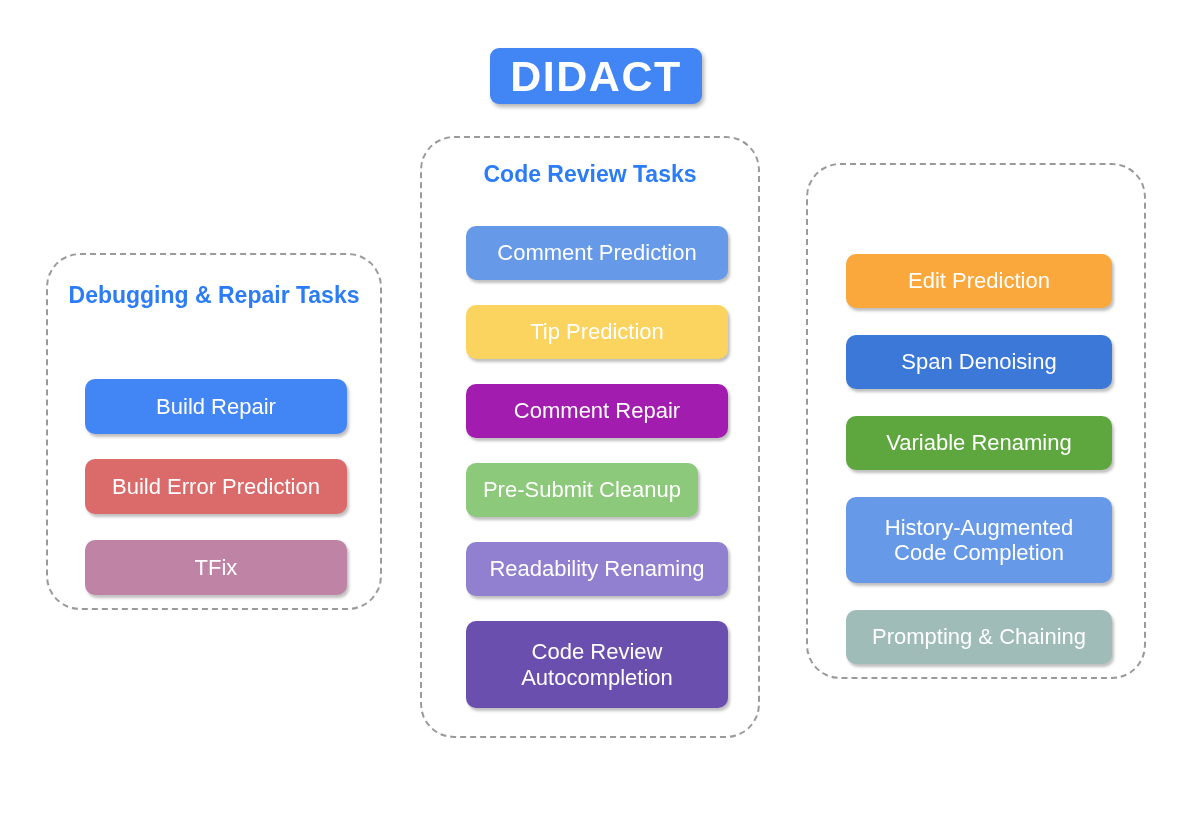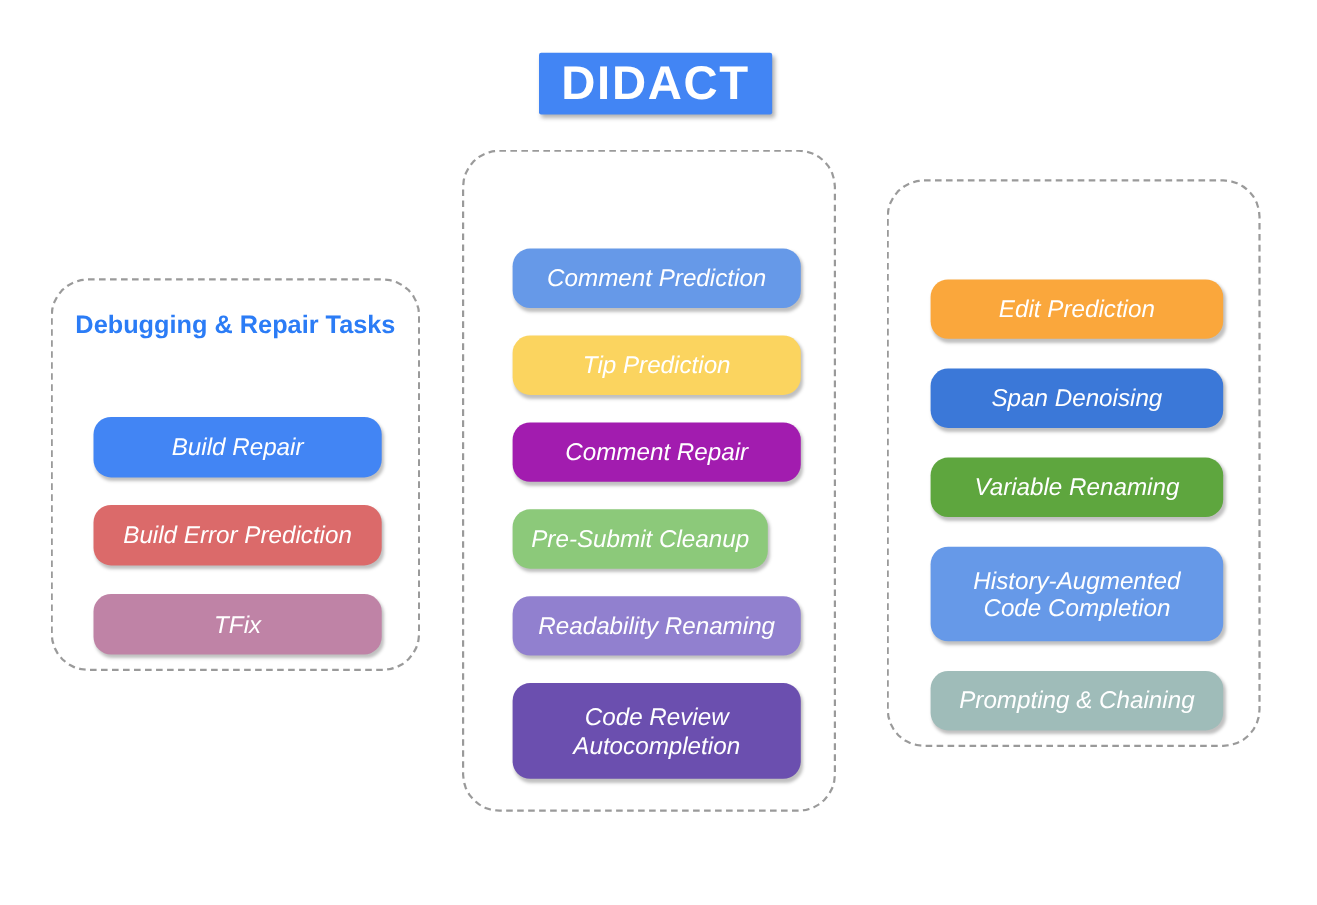--- a/index.html
+++ b/index.html
@@ -16,21 +16,21 @@
     -webkit-font-smoothing: antialiased;
   }
 
   
   #title-badge {
     position: absolute;
     left: 490px;
     top: 48px;
     width: 212px;
     height: 56px;
-    border-radius: 2px;
+    border-radius: 9px;
     display: flex;
     align-items: center;
     justify-content: center;
     box-shadow: 2px 3px 4px rgba(0,0,0,0.30);
   }
   #title-badge .title-text {
     color: #ffffff;
     font-size: 43px;
     font-weight: bold;
     letter-spacing: 1.5px;
@@ -52,32 +52,31 @@
     text-align: center;
     color: #2b7cf6;
     font-weight: bold;
     font-size: 23px;
     line-height: 1.22;
   }
 
   
   .pill {
     position: absolute;
-    border-radius: 16px;
+    border-radius: 10px;
     display: flex;
     align-items: center;
     justify-content: center;
     text-align: center;
     color: #ffffff;
     font-size: 22px;
     line-height: 1.15;
     box-shadow: 2px 3px 3px rgba(0,0,0,0.25);
     box-sizing: border-box;
     padding: 2px 16px;
-    font-style: italic;
   }
 
   
   #group-debugging { left: 46px;  top: 253px; width: 336px; height: 357px; }
   #group-debugging .group-title { top: 26px; }
 
   #group-review    { left: 420px; top: 136px; width: 340px; height: 602px; }
   #group-review .group-title { top: 22px; }
 
   #group-editing   { left: 806px; top: 163px; width: 340px; height: 516px; }
@@ -100,20 +99,21 @@
   <div class="pill" style="left: 37px; top: 204px; width: 262px; height: 55px; background: rgb(219, 106, 106);">
     <span>Build Error Prediction</span>
   </div>
 
   <div class="pill" style="left: 37px; top: 285px; width: 262px; height: 55px; background: rgb(191, 131, 166);">
     <span>TFix</span>
   </div>
 </div>
 
 <div class="group" id="group-review">
+  <div class="group-title" style="color: rgb(43, 124, 246);">Code Review Tasks</div>
 
   <div class="pill" style="left: 44px; top: 88px; width: 262px; height: 54px; background: rgb(102, 153, 232);">
     <span>Comment Prediction</span>
   </div>
 
   <div class="pill" style="left: 44px; top: 167px; width: 262px; height: 54px; background: rgb(251, 212, 95);">
     <span>Tip Prediction</span>
   </div>
 
   <div class="pill" style="left: 44px; top: 246px; width: 262px; height: 54px; background: #a21caf;">

